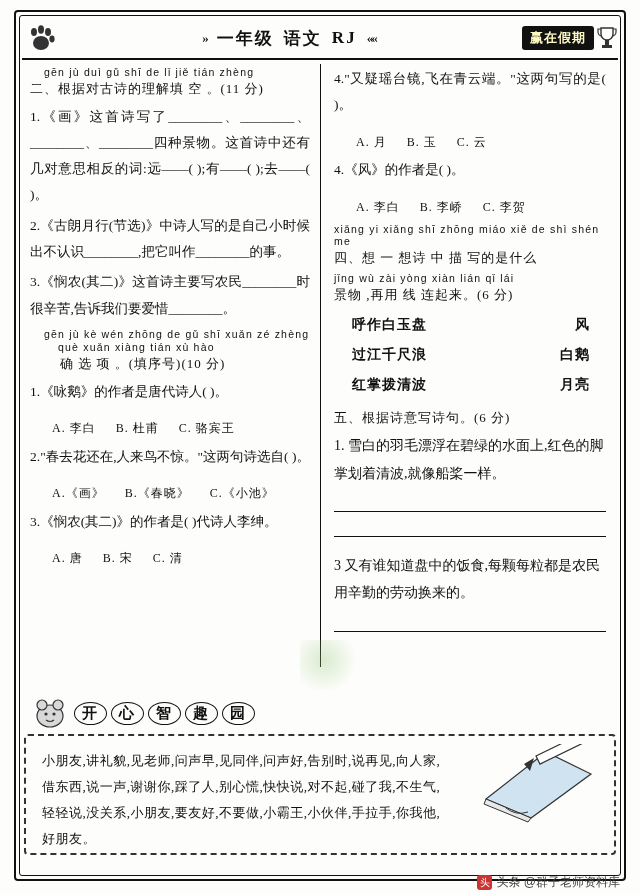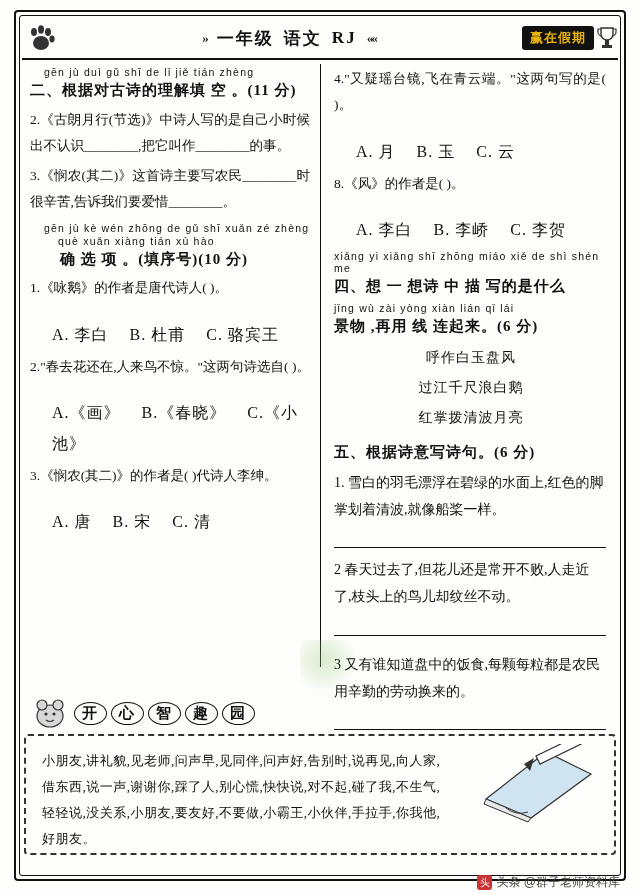--- a/index.html
+++ b/index.html
@@ -36,21 +36,21 @@
   }
   .head-center{
     flex:1;display:flex;align-items:center;justify-content:center;gap:10px;
     font-size:17px;font-weight:bold;letter-spacing:2px;
   }
   .arrows{font-size:13px;color:#111;letter-spacing:-2px;}
   .badge{
     flex:0 0 auto;display:flex;align-items:center;gap:2px;
   }
   .badge-box{
-    background:#111;color:#eab308;font-size:13px;font-weight:bold;
+    background:#111;color:#fef9c3;font-size:13px;font-weight:bold;
     padding:3px 8px;border-radius:3px;letter-spacing:1px;
   }
   .badge-icon{width:22px;height:26px;position:relative;}
   .rule{
     position:absolute;left:22px;right:22px;top:58px;height:2px;background:#111;
   }
   
   .cols{
     position:absolute;left:24px;top:64px;right:24px;bottom:170px;
     display:flex;
@@ -59,35 +59,36 @@
   .col.right{padding-left:14px;}
   .divider{
     position:absolute;left:50%;top:64px;bottom:228px;width:1px;background:#111;
   }
   .pinyin{
     font-size:10.5px;font-family:"Liberation Sans",sans-serif;
     letter-spacing:1.2px;margin:0 0 1px 14px;color:#111;
   }
   .pinyin.indent2{margin-left:28px;}
   .sec-title{
-    font-size:15px;font-weight:bold;letter-spacing:1px;margin:0 0 5px 0;line-height:1.5;
+    font-size:13px;font-weight:normal;letter-spacing:1px;margin:0 0 5px 0;line-height:1.5;
   }
   .item{
     font-size:13.5px;line-height:1.95;margin:0 0 4px 0;
     text-align:justify;
   }
   .opts{
-    font-size:16px;line-height:1.9;margin:18px 0 4px 0;padding-left:22px;
+    font-size:12px;line-height:1.9;margin:12px 0 4px 0;padding-left:22px;
     letter-spacing:1px;
   }
   .opts span{margin-right:16px;}
   
   .match{
-    display:flex;justify-content:center;font-size:14px;line-height:2.15;
+    display:flex;justify-content:space-between;font-size:14px;line-height:2.15;
     padding:0 16px 0 18px;
+    font-weight:bold;
   }
   .match .l{letter-spacing:1px;}
   .match .r{letter-spacing:1px;}
   
   .wline{
     border-bottom:1px solid #111;height:22px;margin-top:2px;
   }
   .q-block{font-size:14px;line-height:1.95;margin:0 0 2px 0;}
   
   .fun{
@@ -166,20 +167,21 @@
   <div class="divider"></div>
   <div class="green-blob"></div>
 
   <div class="cols">
 
     <div class="col left">
 
       <div class="pinyin">gēn jù duì gǔ shī de  lǐ  jiě tián zhèng</div>
       <div class="sec-title">二、根据对古诗的理解填 空 。(11 分)</div>
 
+      <div class="item">1.《画》这首诗写了________、________、________、________四种景物。这首诗中还有几对意思相反的词:远——(    );有——(    );去——(    )。</div>
       <div class="item">2.《古朗月行(节选)》中诗人写的是自己小时候出不认识________,把它叫作________的事。</div>
       <div class="item">3.《悯农(其二)》这首诗主要写农民________时很辛苦,告诉我们要爱惜________。</div>
 
       <div class="pinyin" style="margin-top:6px">gēn jù kè wén zhōng de gǔ shī xuǎn zé zhèng</div>
       <div class="pinyin indent2">què xuǎn xiàng      tián xù hào</div>
       <div class="sec-title" style="margin-left:30px">确 选 项 。(填序号)(10 分)</div>
 
       <div class="item">1.《咏鹅》的作者是唐代诗人(    )。</div>
       <div class="opts">
         <span>A. 李白</span>
@@ -204,21 +206,21 @@
 
     <div class="col right">
 
       <div class="item">4."又疑瑶台镜,飞在青云端。"这两句写的是(    )。</div>
       <div class="opts">
         <span>A. 月</span>
         <span>B. 玉</span>
         <span>C. 云</span>
       </div>
 
-      <div class="item">8.《风》的作者是(    )。</div>
+      <div class="item">4.《风》的作者是(    )。</div>
       <div class="opts">
         <span>A. 李白</span>
         <span>B. 李峤</span>
         <span>C. 李贺</span>
       </div>
 
       <div class="pinyin" style="margin-left:0">xiǎng  yi  xiǎng shī zhōng miáo xiě de  shì shén me</div>
       <div class="sec-title">四、想 一 想诗 中 描 写的是什么</div>
       <div class="pinyin" style="margin-left:0">jǐng wù       zài yòng xiàn lián qǐ  lái</div>
       <div class="sec-title">景物 ,再用 线 连起来。(6 分)</div>
@@ -234,21 +236,20 @@
       <div class="match">
         <span class="l">红掌拨清波</span>
         <span class="r">月亮</span>
       </div>
 
       <div class="sec-title" style="margin-top:8px">五、根据诗意写诗句。(6 分)</div>
 
       <div class="q-block">1. 雪白的羽毛漂浮在碧绿的水面上,红色的脚掌划着清波,就像船桨一样。</div>
       <div class="wline"></div>
 
-      <div class="q-block" style="margin-top:8px">2 春天过去了,但花儿还是常开不败,人走近了,枝头上的鸟儿却纹丝不动。</div>
       <div class="wline"></div>
 
       <div class="q-block" style="margin-top:15px">3 又有谁知道盘中的饭食,每颗每粒都是农民用辛勤的劳动换来的。</div>
       <div class="wline"></div>
     </div>
   </div>
 
   <div class="fun">
     <div class="fun-title">
       <span class="mascot" style="position:relative;left:0;top:0;display:inline-block;width:40px;height:34px;">

